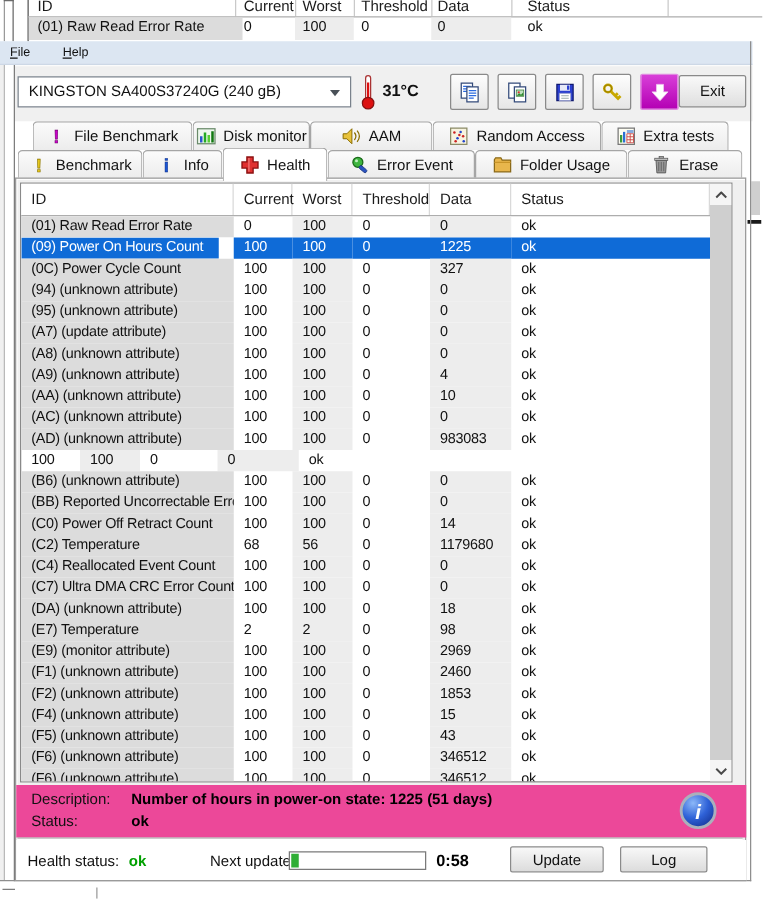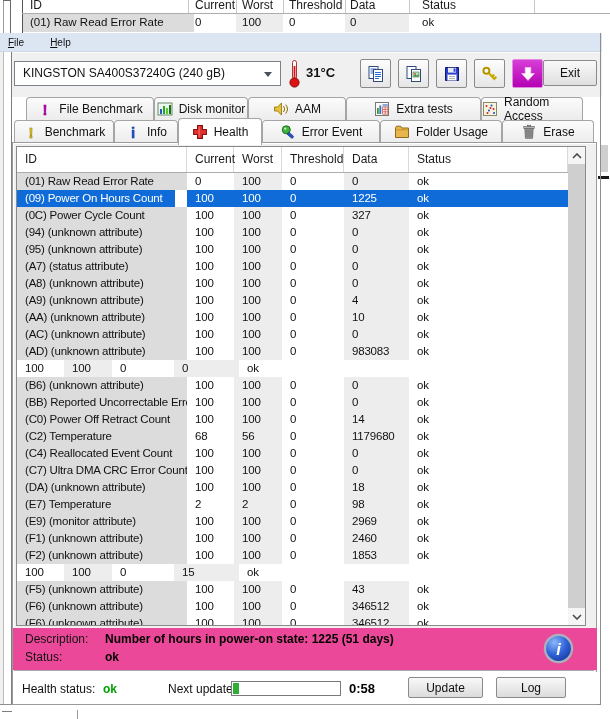--- a/index.html
+++ b/index.html
@@ -232,44 +232,44 @@
             <polygon points="1.5,6 4.5,6 8.5,2 8.5,14 4.5,10 1.5,10" fill="#e8c23a" stroke="#8a6d00" stroke-width="0.8"></polygon>
             <path d="M10.5 5 q2.5 3 0 6" fill="none" stroke="#8a6d00" stroke-width="1"></path>
             <path d="M12.7 3.5 q3.6 4.5 0 9" fill="none" stroke="#8a6d00" stroke-width="1"></path>
           </svg>
         </span>
         <span>AAM</span>
       </div>
       <div class="tab">
         <span class="tabicon">
           <svg viewBox="0 0 16 16">
-            <rect x="1.5" y="1.5" width="13" height="13" fill="#fdfdf2" stroke="#777"></rect>
-            <rect x="3" y="7" width="1.8" height="6" fill="#3a9a3a"></rect>
-            <rect x="5.4" y="4.5" width="1.8" height="8.5" fill="#2b6fd4"></rect>
-            <rect x="8.5" y="3" width="5.3" height="2.4" fill="#88aadd"></rect>
-            <path d="M8.5 6 h5.3 M8.5 8.4 h5.3 M8.5 10.8 h5.3 M8.5 13.2 h5.3 M8.5 6 v7.2 M11.15 6 v7.2 M13.8 6 v7.2" stroke="#cc4444" stroke-width="0.7" fill="none"></path>
-          </svg>
-        </span>
-        <span>Extra tests</span>
-      </div>
-      <div class="tab">
-        <span class="tabicon">
-          <svg viewBox="0 0 16 16">
             <rect x="1.5" y="1.5" width="13" height="13" fill="#f7f3df" stroke="#8a8a66"></rect>
             <circle cx="4.5" cy="5" r="1" fill="#cc2222"></circle>
             <circle cx="7" cy="9.5" r="1" fill="#2244cc"></circle>
             <circle cx="9.5" cy="4.5" r="1" fill="#2244cc"></circle>
             <circle cx="11.5" cy="8" r="1" fill="#cc2222"></circle>
             <circle cx="5.5" cy="12" r="1" fill="#cc2222"></circle>
             <circle cx="12" cy="12" r="1" fill="#2244cc"></circle>
             <circle cx="8.5" cy="7" r="1" fill="#cc2222"></circle>
           </svg>
         </span>
         <span>Random Access</span>
       </div>
+      <div class="tab">
+        <span class="tabicon">
+          <svg viewBox="0 0 16 16">
+            <rect x="1.5" y="1.5" width="13" height="13" fill="#fdfdf2" stroke="#777"></rect>
+            <rect x="3" y="7" width="1.8" height="6" fill="#3a9a3a"></rect>
+            <rect x="5.4" y="4.5" width="1.8" height="8.5" fill="#2b6fd4"></rect>
+            <rect x="8.5" y="3" width="5.3" height="2.4" fill="#88aadd"></rect>
+            <path d="M8.5 6 h5.3 M8.5 8.4 h5.3 M8.5 10.8 h5.3 M8.5 13.2 h5.3 M8.5 6 v7.2 M11.15 6 v7.2 M13.8 6 v7.2" stroke="#cc4444" stroke-width="0.7" fill="none"></path>
+          </svg>
+        </span>
+        <span>Extra tests</span>
+      </div>
     </div>
   <div id="tabsRow2" class="tabrow">
       <div class="tab">
         <span class="tabicon">
           <svg viewBox="0 0 16 16">
             <text x="8" y="13.5" text-anchor="middle" font-family="DejaVu Serif,serif" font-size="15" font-weight="bold" fill="#e6c81e" stroke="#8a7400" stroke-width="0.5">!</text>
           </svg>
         </span>
         <span>Benchmark</span>
       </div>
@@ -368,21 +368,21 @@
         </div>
         <div class="trow">
           <div class="cell c0"><span class="chip">(95) (unknown attribute)</span></div>
           <div class="cell c1">100</div>
           <div class="cell c2">100</div>
           <div class="cell c3">0</div>
           <div class="cell c4">0</div>
           <div class="cell c5">ok</div>
         </div>
         <div class="trow">
-          <div class="cell c0"><span class="chip">(A7) (status attribute)</span></div>
+          <div class="cell c0"><span class="chip">(A7) (update attribute)</span></div>
           <div class="cell c1">100</div>
           <div class="cell c2">100</div>
           <div class="cell c3">0</div>
           <div class="cell c4">0</div>
           <div class="cell c5">ok</div>
         </div>
         <div class="trow">
           <div class="cell c0"><span class="chip">(A8) (unknown attribute)</span></div>
           <div class="cell c1">100</div>
           <div class="cell c2">100</div>
@@ -511,20 +511,21 @@
         </div>
         <div class="trow">
           <div class="cell c0"><span class="chip">(F2) (unknown attribute)</span></div>
           <div class="cell c1">100</div>
           <div class="cell c2">100</div>
           <div class="cell c3">0</div>
           <div class="cell c4">1853</div>
           <div class="cell c5">ok</div>
         </div>
         <div class="trow">
+          <div class="cell c0"><span class="chip">(F4) (unknown attribute)</span></div>
           <div class="cell c1">100</div>
           <div class="cell c2">100</div>
           <div class="cell c3">0</div>
           <div class="cell c4">15</div>
           <div class="cell c5">ok</div>
         </div>
         <div class="trow">
           <div class="cell c0"><span class="chip">(F5) (unknown attribute)</span></div>
           <div class="cell c1">100</div>
           <div class="cell c2">100</div>

